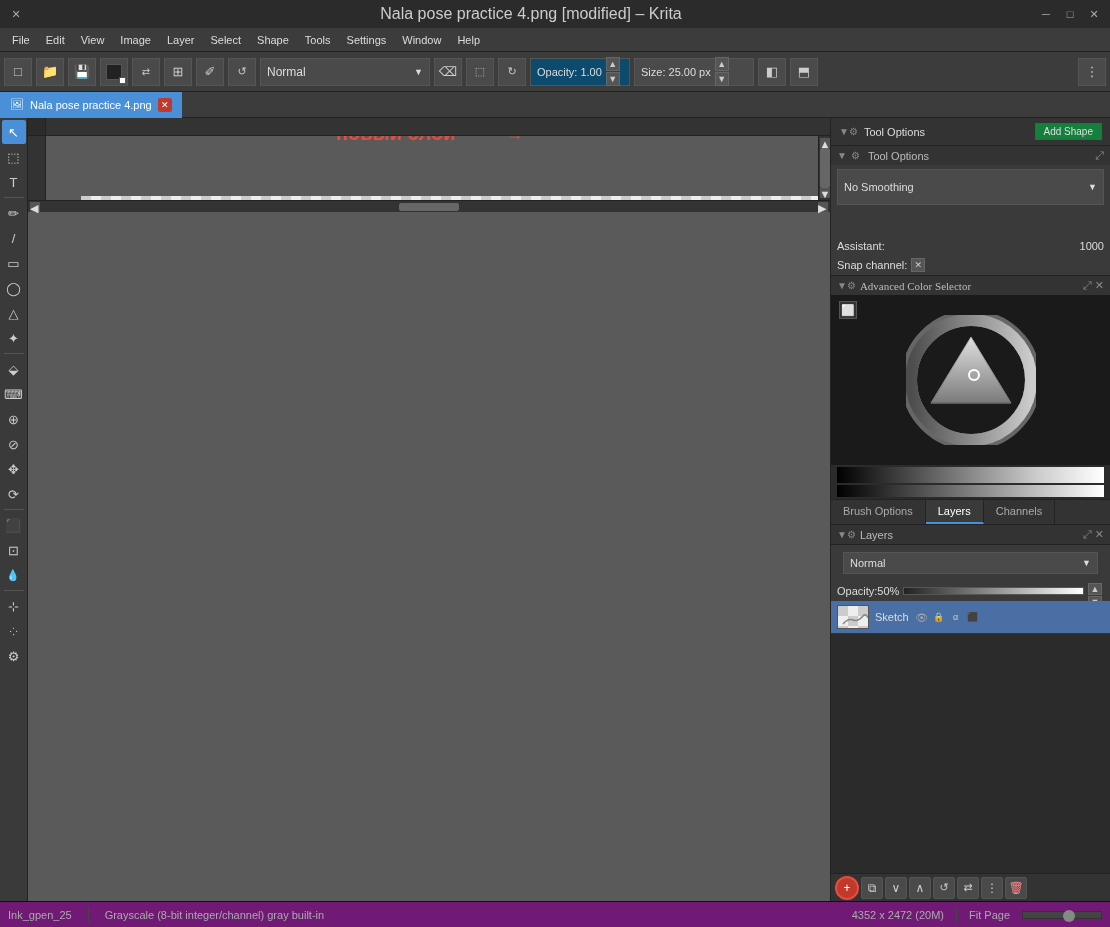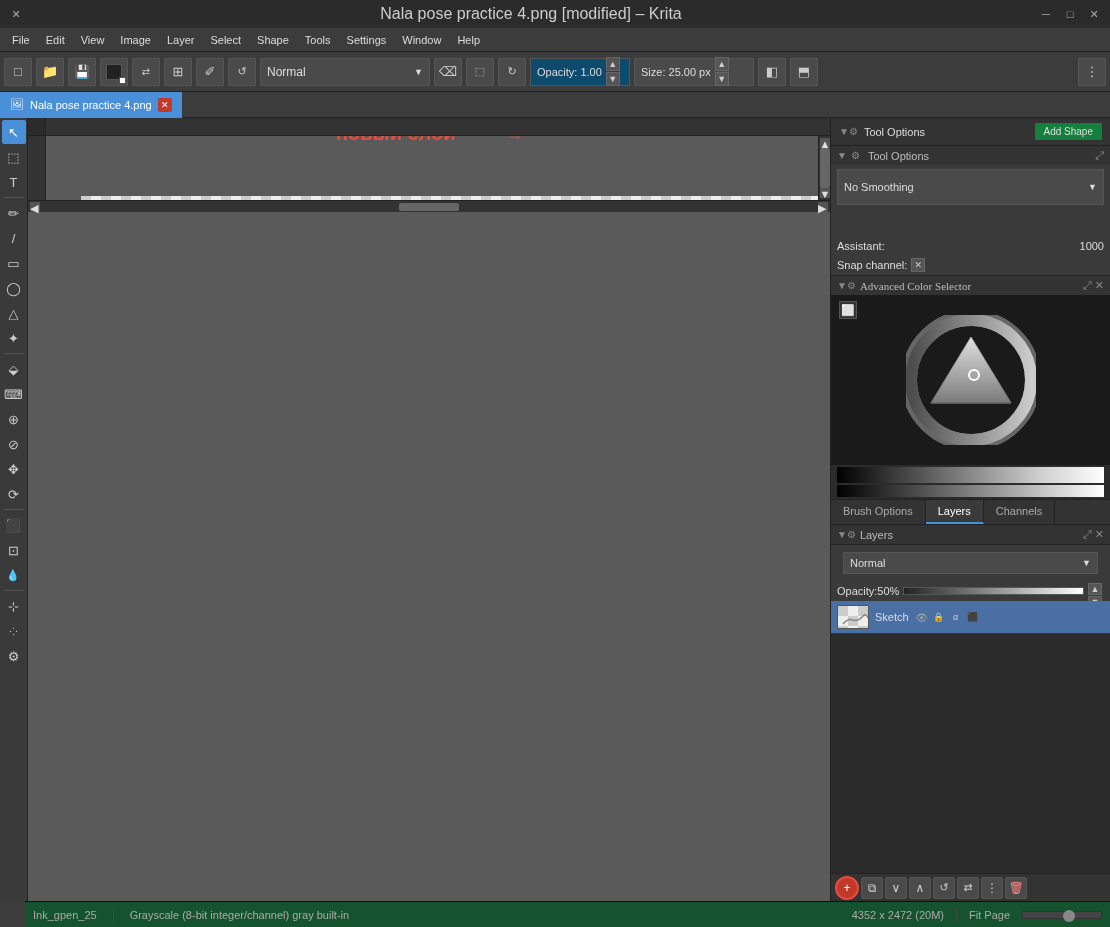--- a/index.html
+++ b/index.html
@@ -80,21 +80,21 @@
     .layer-thumb { width: 32px; height: 24px; background: repeating-conic-gradient(#666 0% 25%, #444 0% 50%) 0 0 / 8px 8px; border: 1px solid #555; flex-shrink: 0; position: relative; overflow: hidden; }
     .layer-icons { display: flex; gap: 3px; }
     .layer-icon { width: 14px; height: 14px; display: flex; align-items: center; justify-content: center; color: #aaa; font-size: 10px; }
 
     
     .layers-toolbar { height: 28px; background: #333; border-top: 1px solid #222; display: flex; align-items: center; padding: 0 4px; gap: 2px; }
     .layers-tool-btn { width: 22px; height: 22px; background: #4a4a4a; border: 1px solid #555; display: flex; align-items: center; justify-content: center; cursor: pointer; color: #ccc; font-size: 12px; border-radius: 2px; }
     .layers-tool-btn.highlight { background: #e74c3c; border-color: #c0392b; color: #fff; border-radius: 50%; width: 24px; height: 24px; }
 
     
-    .status-bar { height: 26px; background: #14532d; border-top: 1px solid #111; display: flex; align-items: center; padding: 0 8px; gap: 16px; font-size: 11px; color: #aaa; margin-left: 25px; }
+    .status-bar { height: 26px; background: #701a75; border-top: 1px solid #111; display: flex; align-items: center; padding: 0 8px; gap: 16px; font-size: 11px; color: #aaa; }
     .status-sep { width: 1px; height: 16px; background: #444; }
     .status-right { margin-left: auto; display: flex; align-items: center; gap: 12px; }
 
     
     .v-scroll { width: 12px; background: #333; border-left: 1px solid #222; }
     .h-scroll { height: 12px; background: #333; border-top: 1px solid #222; }
 
     
     .canvas-row { display: flex; flex: 1; overflow: hidden; }
     .canvas-col { display: flex; flex-direction: column; flex: 1; }

